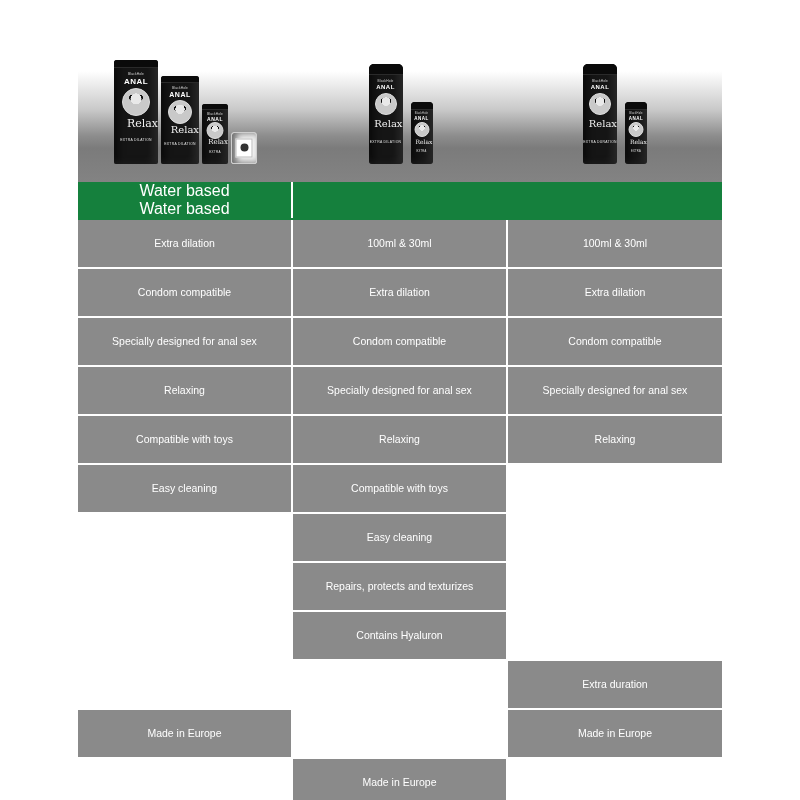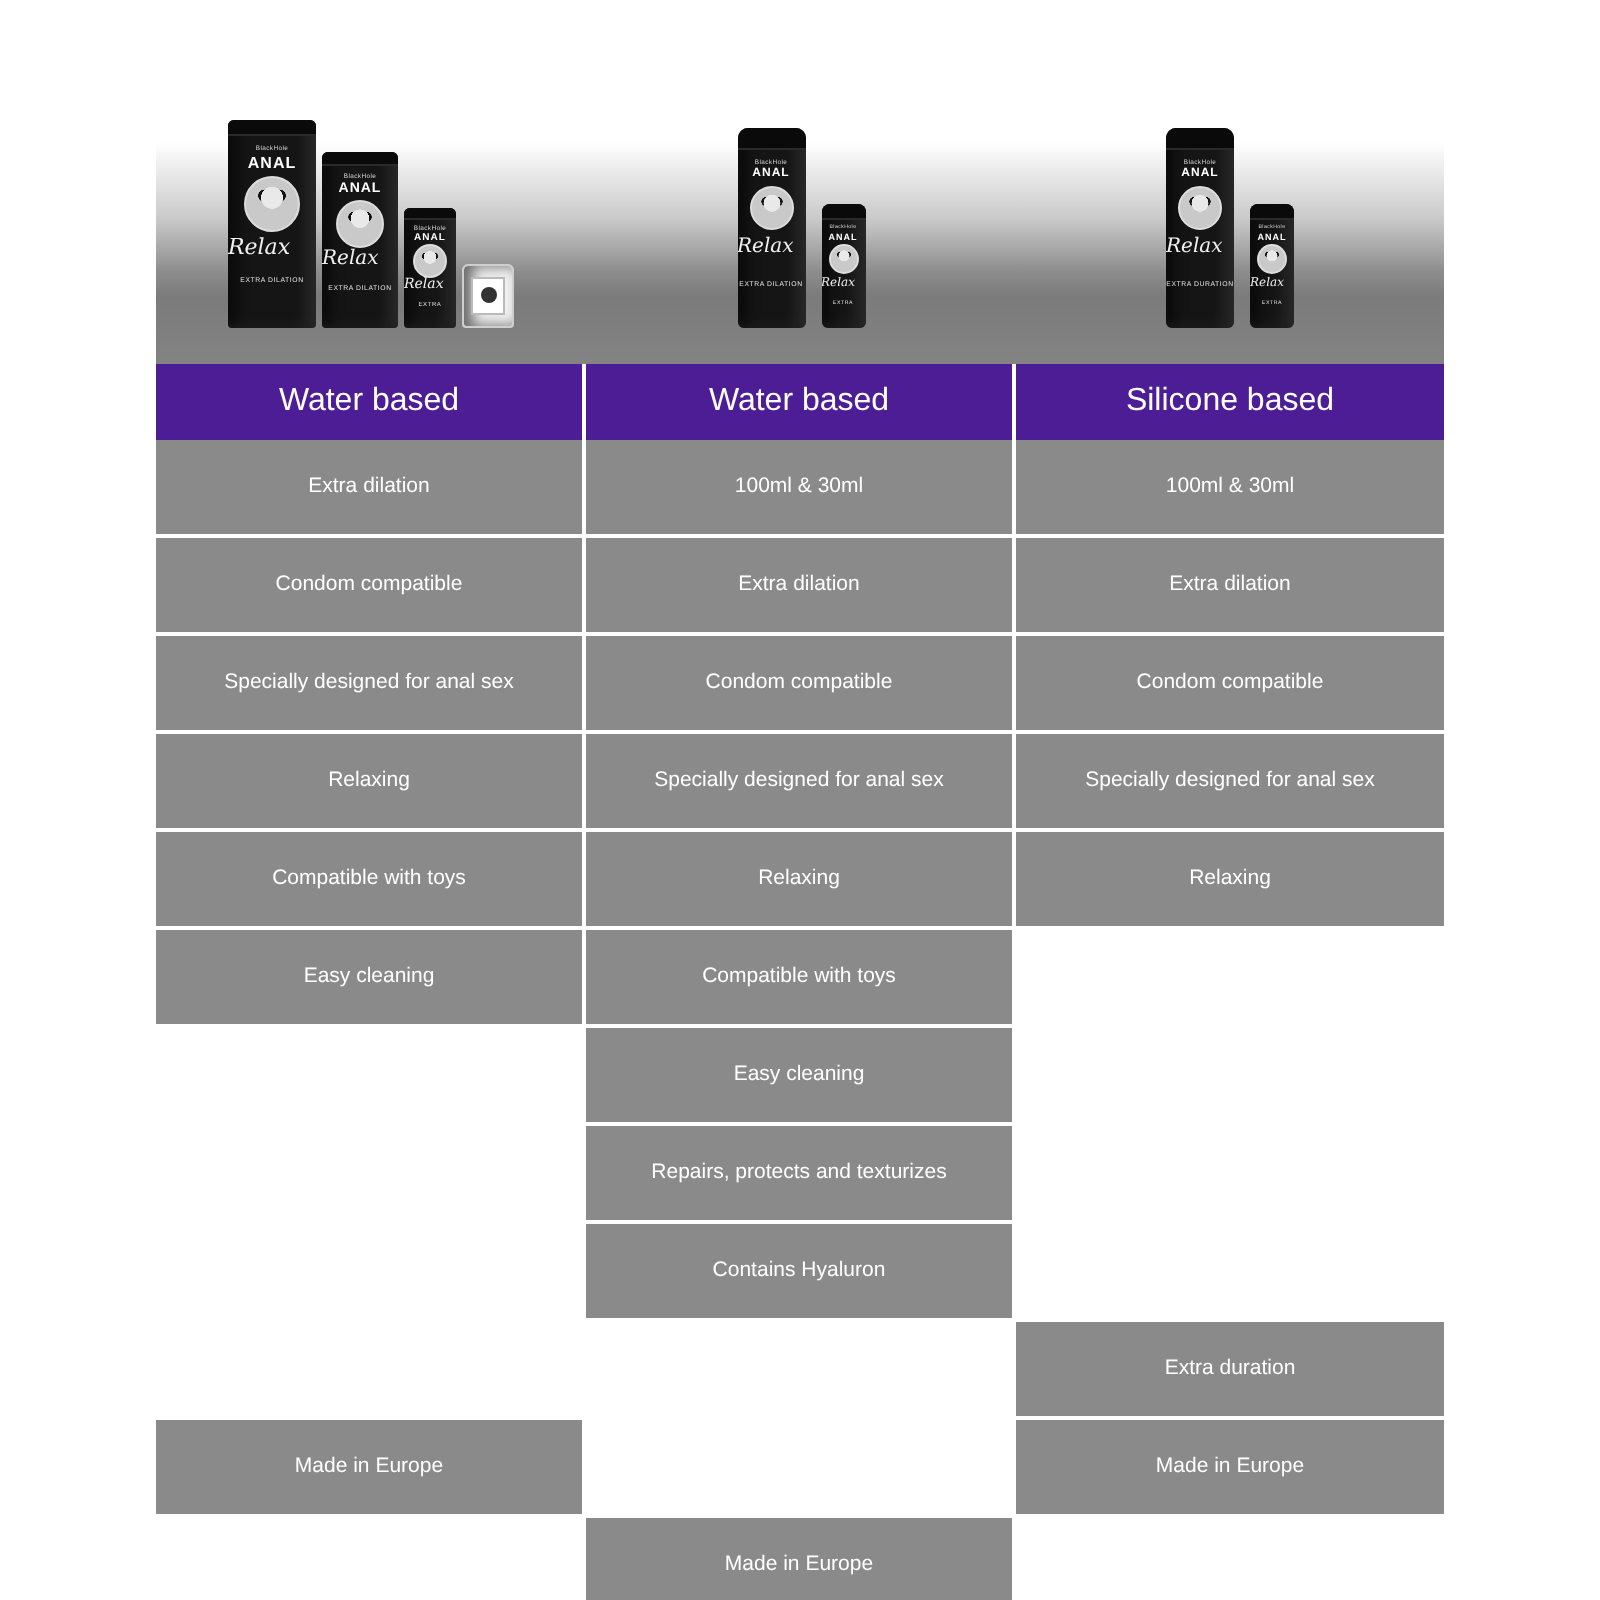--- a/index.html
+++ b/index.html
@@ -96,24 +96,23 @@
     background:
       radial-gradient(circle at 50% 38%, #e9e9e9 0 26%, rgba(233,233,233,0) 27%),
       radial-gradient(circle at 35% 34%, #111 0 12%, rgba(0,0,0,0) 13%),
       radial-gradient(circle at 65% 34%, #111 0 12%, rgba(0,0,0,0) 13%),
       #c9c9c9;
     border: 1px solid #ddd;
   }
   .prod .script {
     position: absolute;
     left: 0; right: 0;
-    text-align: left;
+    text-align: right;
     color: #f0f0f0;
     font-family: "DejaVu Serif", serif;
-    font-style: italic;
   }
   .prod .tagline {
     position: absolute;
     left: 0; right: 0;
     text-align: center;
     color: #e2e2e2;
     font-size: 3.4px;
     letter-spacing: .3px;
   }
 
@@ -137,21 +136,22 @@
   }
 
   .can100 { width: 34px; height: 100px; border-radius: 5px 5px 3px 3px; }
   .can30  { width: 22px; height: 62px;  border-radius: 4px 4px 3px 3px; }
 
   
   .header-row {
     display: flex;
     width: 100%;
     height: 38px;
-    background: #4c1d95;
+    background: #15803d;
+    flex-direction: column;
   }
   .header-cell {
     flex: 0 0 auto;
     display: flex;
     align-items: center;
     justify-content: center;
     font-size: 16px;
     color: #ffffff;
     border-right: 2px solid #ffffff;
     box-sizing: border-box;

